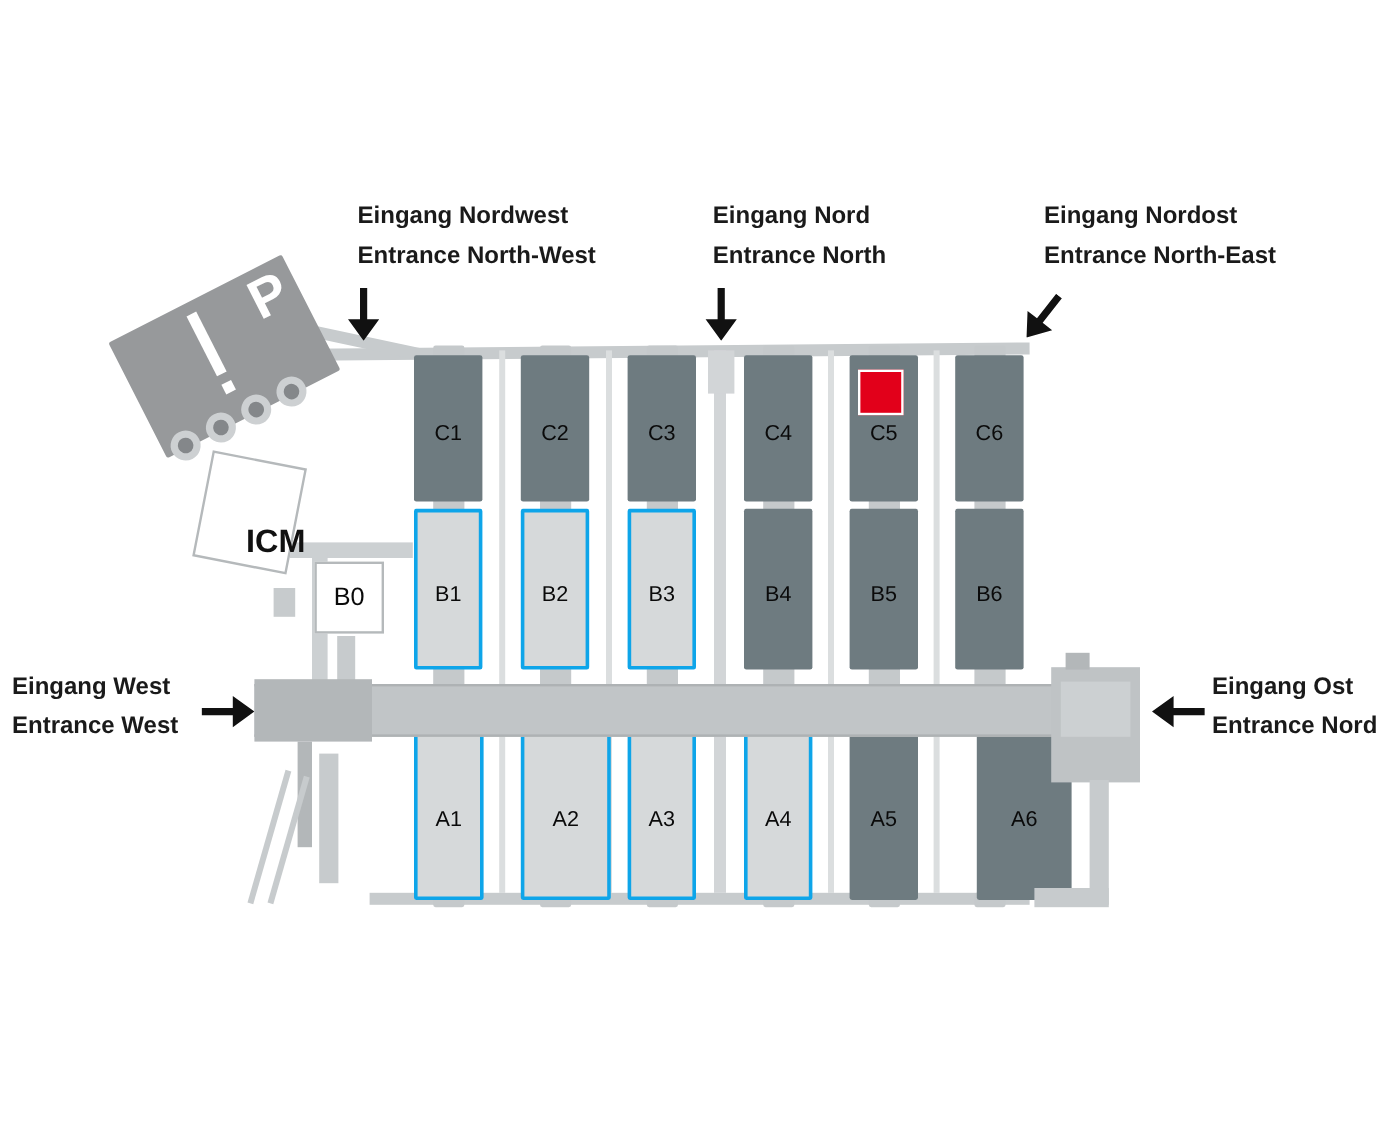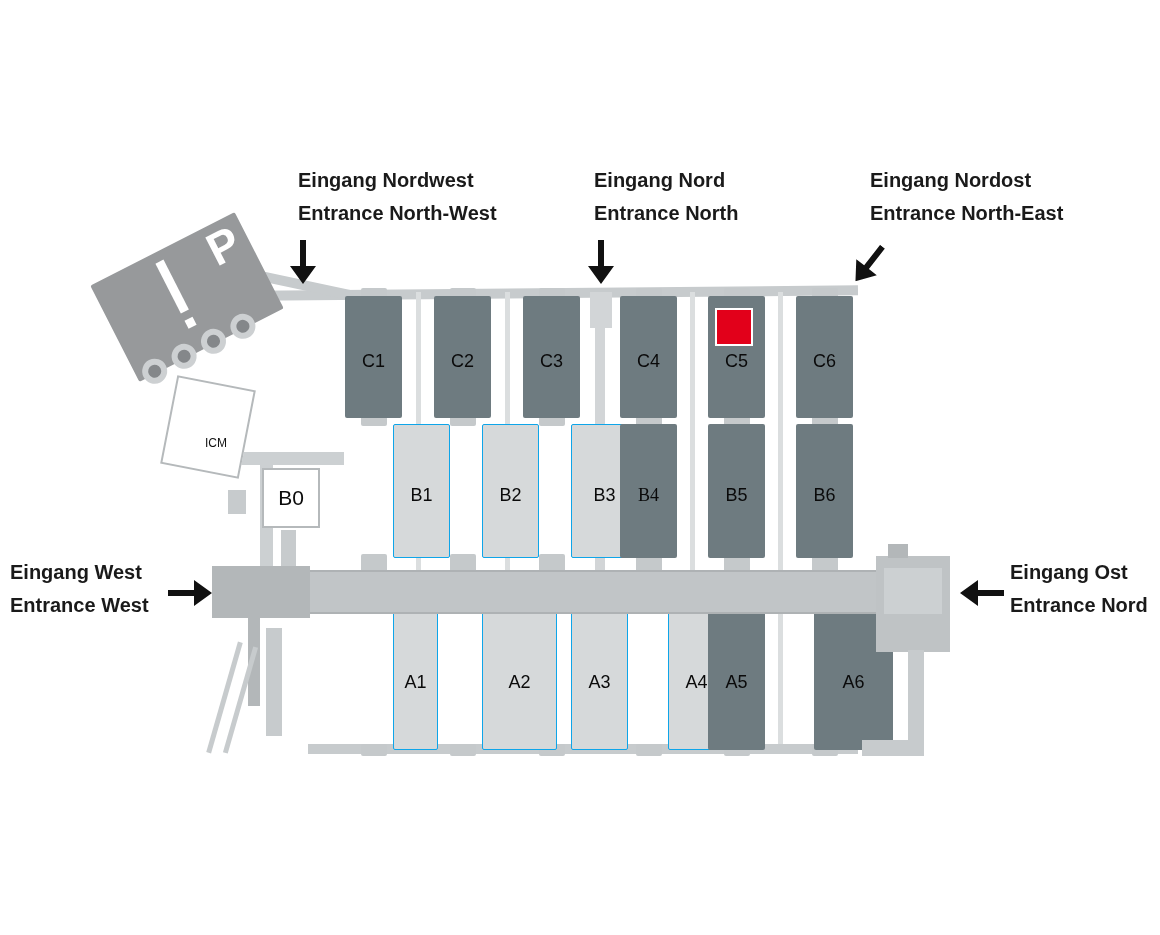--- a/index.html
+++ b/index.html
@@ -11,21 +11,21 @@
   .s2{background:#b3b7b9;}
   .s3{background:#ccd0d2;}
   .s4{background:#bfc3c5;}
   .vline{position:absolute;background:#dbdedf;}
   .cap{position:absolute;background:#c5c9cb;border-radius:2px;}
 
   
   .hall{position:absolute;display:flex;align-items:center;justify-content:center;
         border-radius:2px;font-size:18px;color:#0a0a0a;box-sizing:border-box;}
   .hall.dark{background:var(--hall-dark,#6e7b80);}
-  .hall.light{background:var(--hall-light,#d6d9da);border:1px solid #0ea5e9;margin-left:48px;}
+  .hall.light{background:var(--hall-light,#d6d9da);border:3px solid #0ea5e9;}
 
   
   .boulevard{position:absolute;left:212px;top:570px;width:736px;height:44px;
              background:var(--corridor,#c1c5c7);border-top:2px solid #aeb2b4;
              border-bottom:2px solid #aeb2b4;box-sizing:border-box;}
 
   
   .highlight-sq{position:absolute;left:715px;top:308px;width:38px;height:38px;
                 background:var(--highlight,#e2001a);border:2px solid #fff;box-sizing:border-box;}
 
@@ -33,21 +33,21 @@
   .parking{position:absolute;left:106px;top:243px;width:162px;height:108px;
            background:var(--parking,#97999b);transform:rotate(-27deg);border-radius:2px;}
   .p-letter{position:absolute;right:10px;top:2px;color:#fff;font-weight:700;font-size:46px;line-height:1;}
   .p-stripe{position:absolute;left:68px;top:10px;width:9px;height:56px;background:#fff;}
   .p-stripe-dot{position:absolute;left:68px;top:74px;width:9px;height:9px;background:#fff;}
   .p-rings{position:absolute;left:6px;bottom:-10px;display:flex;gap:8px;}
   .ring{width:13px;height:13px;border:6px solid #cdd0d2;border-radius:50%;background:#84878a;}
 
   .icm-shape{position:absolute;left:168px;top:382px;width:80px;height:90px;background:#fff;
              border:2px solid #b5b9bb;transform:rotate(11deg);box-sizing:border-box;}
-  .icm-label{position:absolute;left:205px;top:436px;font-size:12px;font-weight:400;color:#111;}
+  .icm-label{position:absolute;left:205px;top:436px;font-size:27px;font-weight:700;color:#111;}
   .b0-box{position:absolute;left:262px;top:468px;width:58px;height:60px;background:#fff;
           border:2px solid #b5b9bb;box-sizing:border-box;display:flex;align-items:center;
           justify-content:center;font-size:21px;color:#0a0a0a;}
 
   
   .entrance{position:absolute;color:#1a1a1a;font-weight:700;font-size:20px;line-height:33px;}
   .arrow{position:absolute;}
 </style>
 </head>
 <body>
@@ -112,33 +112,33 @@
       </div>
       <div class="hall dark" style="left: 796px; top: 296px; width: 57px; height: 122px; padding-top: 8px;">
         <span>C6</span>
       </div>
       <div class="hall light" style="left: 345px; top: 424px; width: 57px; height: 134px; padding-top: 8px;">
         <span>B1</span>
       </div>
       <div class="hall light" style="left: 434px; top: 424px; width: 57px; height: 134px; padding-top: 8px; text-align: right;">
         <span>B2</span>
       </div>
-      <div class="hall light" style="left: 523px; top: 424px; width: 67px; height: 134px; padding-top: 8px;">
+      <div class="hall light" style="left: 523px; top: 424px; width: 57px; height: 134px; padding-top: 8px;">
         <span>B3</span>
       </div>
-      <div class="hall dark" style="left: 620px; top: 424px; width: 57px; height: 134px; padding-top: 8px; font-family: Liberation Serif, serif;">
+      <div class="hall dark" style="left: 620px; top: 424px; width: 57px; height: 134px; padding-top: 8px;">
         <span>B4</span>
       </div>
       <div class="hall dark" style="left: 708px; top: 424px; width: 57px; height: 134px; padding-top: 8px;">
         <span>B5</span>
       </div>
       <div class="hall dark" style="left: 796px; top: 424px; width: 57px; height: 134px; padding-top: 8px;">
         <span>B6</span>
       </div>
-      <div class="hall light" style="left: 345px; top: 588px; width: 45px; height: 162px; padding-top: 26px;">
+      <div class="hall light" style="left: 345px; top: 588px; width: 58px; height: 162px; padding-top: 26px;">
         <span>A1</span>
       </div>
       <div class="hall light" style="left: 434px; top: 588px; width: 75px; height: 162px; padding-top: 26px;">
         <span>A2</span>
       </div>
       <div class="hall light" style="left: 523px; top: 588px; width: 57px; height: 162px; padding-top: 26px;">
         <span>A3</span>
       </div>
       <div class="hall light" style="left: 620px; top: 588px; width: 57px; height: 162px; padding-top: 26px;">
         <span>A4</span>

